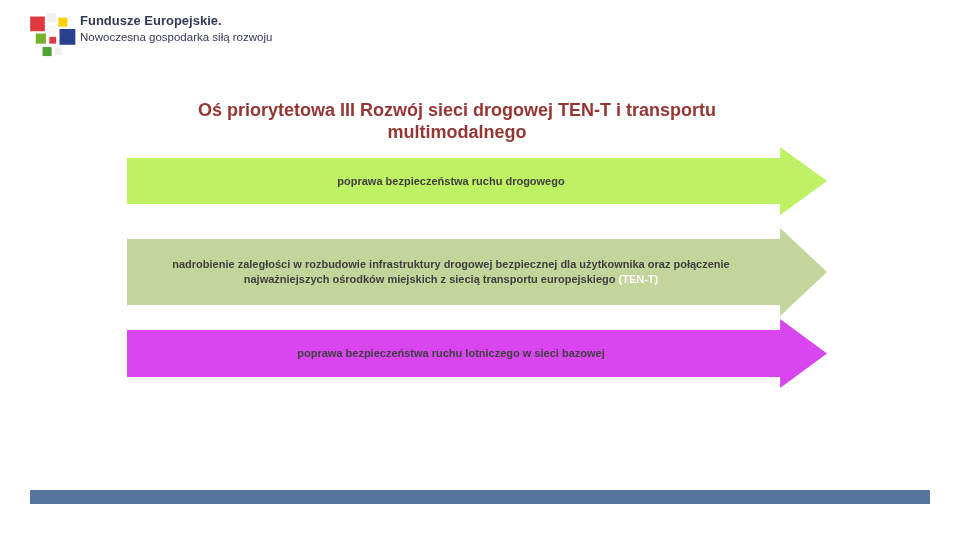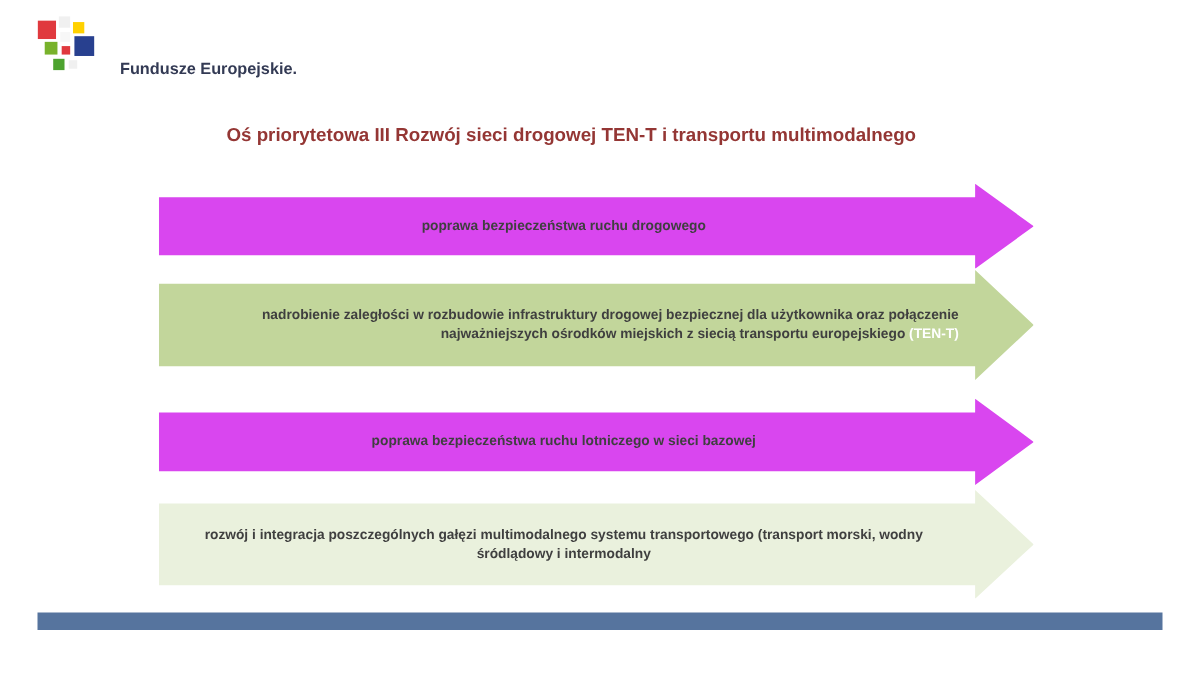--- a/index.html
+++ b/index.html
@@ -1,43 +1,43 @@
 <!DOCTYPE html>
 <html><head>
 <meta charset="utf-8">
 <style>
   html,body{margin:0;padding:0;background:#ffffff;}
   .stage{
     position:relative;width:960px;height:540px;background:#ffffff;
     font-family:"Liberation Sans",sans-serif;overflow:hidden;
   }
   
-  .logo{position:absolute;left:30px;top:12px;display:flex;align-items:flex-end;gap:16px;}
+  .logo{position:absolute;left:30px;top:12px;display:flex;align-items:flex-start;gap:0;}
   .logo-flag{width:50px;height:52px;}
   .logo-text{display:flex;flex-direction:column;justify-content:center;line-height:1.35;}
   .logo-title{font-weight:bold;font-size:13px;color:#333a54;}
   .logo-subtitle{font-size:11.5px;color:#333a54;}
   
   .slide-title{
     position:absolute;left:127px;top:100px;width:660px;text-align:center;
-    font-weight:bold;font-size:15px;line-height:1.2;
+    font-weight:bold;font-size:18px;line-height:1.2;
   }
   .slide-subtitle{
     position:absolute;left:127px;top:131px;width:660px;text-align:center;
     font-weight:bold;font-size:10.5px;
   }
   
   .arrow{
     position:absolute;left:127px;width:700px;box-sizing:border-box;
     display:flex;align-items:center;justify-content:center;text-align:center;
     font-weight:bold;font-size:11px;line-height:1.35;color:#3f3f3f;
     padding:0 60px 0 8px;
   }
   .a1{top:147px;height:68px;clip-path:polygon(0 16%,93.3% 16%,93.3% 0,100% 50%,93.3% 100%,93.3% 84%,0 84%);}
-  .a2{top:216px;height:88px;clip-path:polygon(0 12.5%,93.3% 12.5%,93.3% 0,100% 50%,93.3% 100%,93.3% 87.5%,0 87.5%);text-align:right;}
+  .a2{top:228px;height:88px;clip-path:polygon(0 12.5%,93.3% 12.5%,93.3% 0,100% 50%,93.3% 100%,93.3% 87.5%,0 87.5%);}
   .a3{top:319px;height:69px;clip-path:polygon(0 16%,93.3% 16%,93.3% 0,100% 50%,93.3% 100%,93.3% 84%,0 84%);}
   .a4{top:392px;height:87px;clip-path:polygon(0 12.5%,93.3% 12.5%,93.3% 0,100% 50%,93.3% 100%,93.3% 87.5%,0 87.5%);}
   .suffix{color:#ffffff;}
   
   .footer-bar{position:absolute;left:30px;top:490px;width:900px;height:14px;}
 </style>
 </head>
 <body>
 
 <div class="stage">
@@ -49,44 +49,40 @@
       <rect x="25" y="5" width="8" height="8" fill="#ffd100"></rect>
       <rect x="16" y="12" width="7" height="7" fill="#f7f7f7"></rect>
       <rect x="5" y="19" width="9" height="9" fill="#78b22b"></rect>
       <rect x="26" y="15" width="14" height="14" fill="#28408f"></rect>
       <rect x="17" y="22" width="6" height="6" fill="#e0393e"></rect>
       <rect x="11" y="31" width="8" height="8" fill="#4da32f"></rect>
       <rect x="22" y="32" width="6" height="6" fill="#f0f0f0"></rect>
     </svg>
     <div class="logo-text">
       <span class="logo-title">Fundusze Europejskie.</span>
+      <span class="logo-subtitle">Nowoczesna gospodarka siłą rozwoju</span>
     </div>
   </div>
 
   <div class="slide-title" style="color: rgb(148, 54, 52);">Oś priorytetowa III Rozwój sieci drogowej TEN-T i transportu multimodalnego</div>
 
-  <div class="arrow a1" style="background-color: #d946ef;">
+  <div class="arrow a1" style="background-color: #bef264;">
     <div>
       <span>poprawa bezpieczeństwa ruchu drogowego</span><span class="suffix"></span>
     </div>
   </div>
 
   <div class="arrow a2" style="background-color: rgb(194, 214, 155);">
     <div>
       <span>nadrobienie zaległości w rozbudowie infrastruktury drogowej bezpiecznej dla użytkownika oraz połączenie najważniejszych ośrodków miejskich z siecią transportu europejskiego</span><span class="suffix" style="color: rgb(255, 255, 255);"> (TEN-T)</span>
     </div>
   </div>
 
   <div class="arrow a3" style="background-color: #d946ef;">
     <div>
       <span>poprawa bezpieczeństwa ruchu lotniczego w sieci bazowej</span><span class="suffix"></span>
     </div>
   </div>
 
-  <div class="arrow a4" style="background-color: rgb(234, 241, 221);">
-    <div>
-      <span>rozwój i integracja poszczególnych gałęzi multimodalnego systemu transportowego (transport morski, wodny śródlądowy i intermodalny</span><span class="suffix"></span>
-    </div>
-  </div>
 
   <div class="footer-bar" style="background-color: rgb(86, 116, 158);"></div>
 
 </div>
 
 </body></html>

